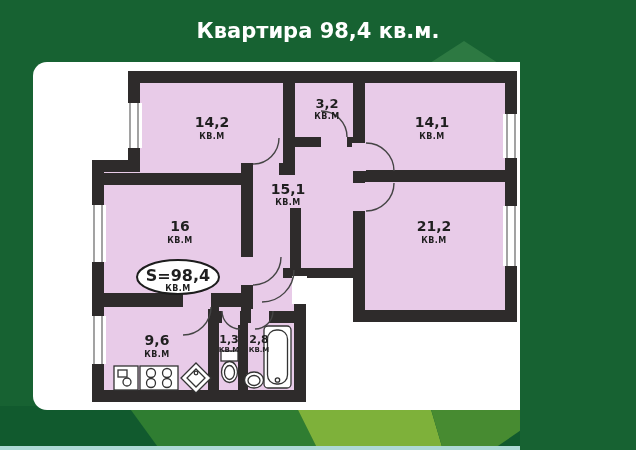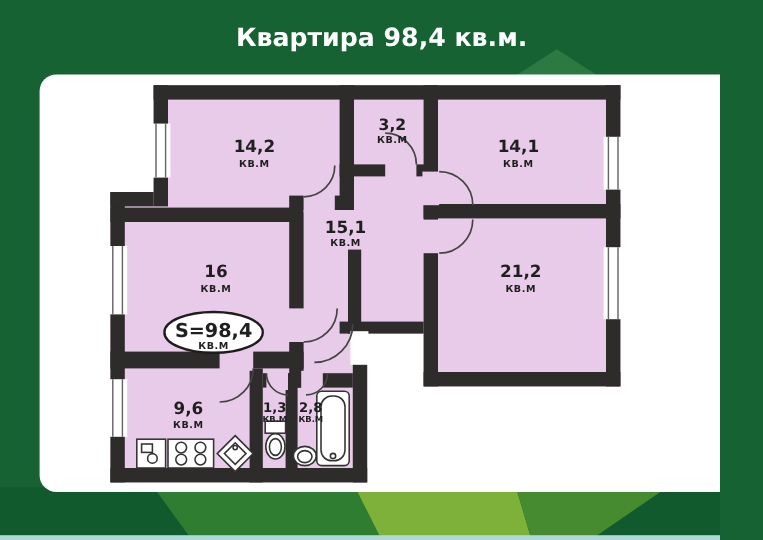--- a/index.html
+++ b/index.html
@@ -1,16 +1,16 @@
 <!DOCTYPE html>
 <html><head>
 <meta charset="utf-8">
 <style>
   html,body{margin:0;padding:0;background:#176232;}
-  .stage{position:relative;width:600px;height:450px;overflow:hidden;
+  .stage{position:relative;width:520px;height:450px;overflow:hidden;
          font-family:"DejaVu Sans", sans-serif;}
   svg text{font-family:"DejaVu Sans", sans-serif;}
   .title{font-weight:bold;}
 </style>
 </head>
 <body>
 
 <div class="stage">
 <svg width="636" height="450" viewBox="0 0 636 450">
 

